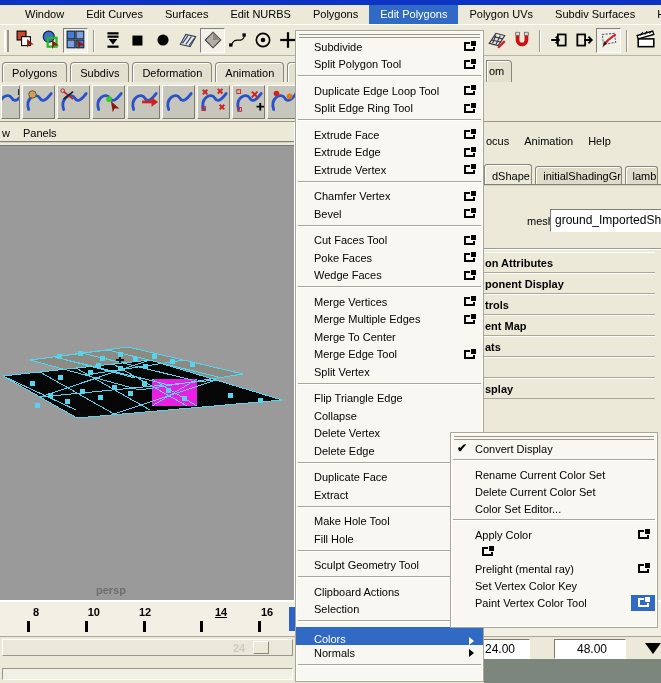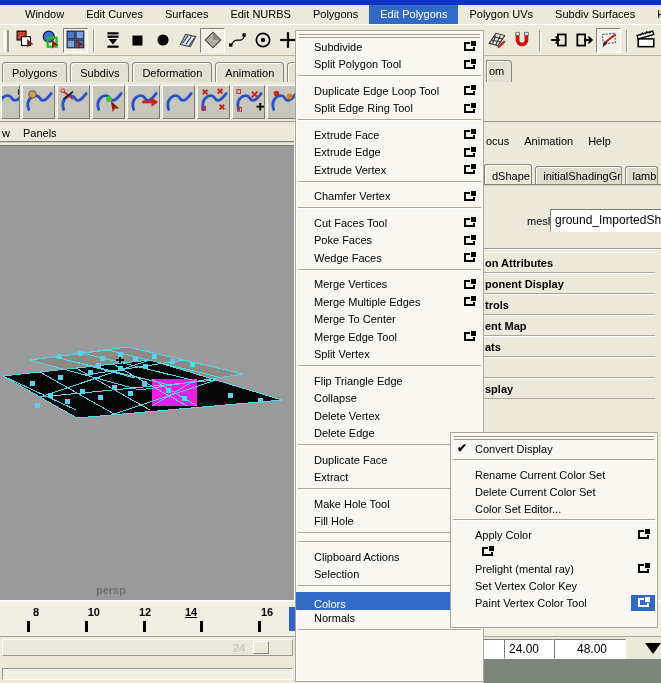--- a/index.html
+++ b/index.html
@@ -55,21 +55,21 @@
   .timeline { position:absolute; left:0; top:600px; width:661px; height:37px; background:#f2f0e4; border-top:2px solid #fff; border-bottom:1px solid #aaa799; }
   .tick-num { position:absolute; top:4px; transform:translateX(-50%); font-weight:bold; }
   .tick-mark { position:absolute; top:19px; width:3px; height:11px; background:#000; }
   .time-marker { position:absolute; left:289px; top:5px; width:9px; height:24px; background:#2f62c8; }
   .range-row { position:absolute; left:0; top:637px; width:661px; height:22px; background:var(--beige); }
   .range-bar { position:absolute; left:2px; top:2px; width:291px; height:17px; background:#eae8da; border:1px solid; border-color:#fff #9a9788 #9a9788 #fff; }
   .range-current { position:absolute; left:230px; top:2px; color:#cfccba; font-weight:bold; }
   .range-handle { position:absolute; left:250px; top:1px; width:16px; height:13px; background:var(--beige); border:1px solid; border-color:#fff #8a887c #8a887c #fff; }
   .fld { position:absolute; top:639px; height:20px; background:#fff; border:1px solid; border-color:#7d7b70 #fff #fff #7d7b70; padding:2px 0 0 4px; font-size:12px; }
   .fld.partial { left:482px; width:24px; }
-  .fld.f1 { left:504px; width:50px; }
+  .fld.f1 { left:480px; width:50px; }
   .fld.f2 { left:554px; width:72px;text-align:center; }
   .drop-tri { position:absolute; left:645px; top:643px; width:0; height:0; border-left:8px solid transparent; border-right:8px solid transparent; border-top:11px solid #000; }
   .bottom-left { position:absolute; left:0; top:659px; width:484px; height:24px; background:var(--beige); }
   .bottom-left .cmd { position:absolute; left:2px; top:9px; width:291px; height:12px; background:#f2f0e4; border:1px solid; border-color:#9a9788 #fff #fff #9a9788; }
   .bottom-right { position:absolute; left:484px; top:659px; width:177px; height:24px; background:var(--dark-strip); }
 
   
   .menu { position:absolute; background:var(--menu-bg,#f8f7f1); border:1px solid #a9a695; box-shadow:inset 0 0 0 1px #fff; overflow:hidden; z-index:50; }
   #epmenu { left:295px; top:30px; width:189px; height:652px; }
   #submenu { left:450px; top:432px; width:208px; height:196px; z-index:60; }
@@ -416,21 +416,21 @@
   </div>
 
   <div class="timeline" id="timeline">
     <div class="time-marker"></div>
   <span class="tick-num" style="left: 36px;">8</span>
       <span class="tick-mark" style="left: 27px;"></span>
       <span class="tick-num" style="left: 93.75px;">10</span>
       <span class="tick-mark" style="left: 84.75px;"></span>
       <span class="tick-num" style="left: 145px;">12</span>
       <span class="tick-mark" style="left: 142.5px;"></span>
-      <span class="tick-num" style="left: 191px; text-decoration: underline;">14</span>
+      <span class="tick-num" style="left: 221px; text-decoration: underline;">14</span>
       <span class="tick-mark" style="left: 200.25px;"></span>
       <span class="tick-num" style="left: 267px;">16</span>
       <span class="tick-mark" style="left: 258px;"></span>
     </div>
   <div class="range-row">
     <div class="range-bar">
       <span class="range-current">24</span>
       <span class="range-handle"></span>
     </div>
   </div>
@@ -489,20 +489,26 @@
           <span class="opt"></span>
         </span>
       </div>
       <div class="msep"></div>
       <div class="mitem">
         <span class="lbl">Chamfer Vertex</span>
         <span class="optcell">
           <span class="opt"></span>
         </span>
       </div>
+      <div class="mitem">
+        <span class="lbl">Bevel</span>
+        <span class="optcell">
+          <span class="opt"></span>
+        </span>
+      </div>
       <div class="msep"></div>
       <div class="mitem">
         <span class="lbl">Cut Faces Tool</span>
         <span class="optcell">
           <span class="opt"></span>
         </span>
       </div>
       <div class="mitem">
         <span class="lbl">Poke Faces</span>
         <span class="optcell">
@@ -561,20 +567,23 @@
         <span class="lbl">Extract</span>
       </div>
       <div class="msep"></div>
       <div class="mitem">
         <span class="lbl">Make Hole Tool</span>
       </div>
       <div class="mitem">
         <span class="lbl">Fill Hole</span>
       </div>
       <div class="msep"></div>
+      <div class="mitem">
+        <span class="lbl">Sculpt Geometry Tool</span>
+      </div>
       <div class="msep"></div>
       <div class="mitem">
         <span class="lbl">Clipboard Actions</span>
         <span class="subarrow"></span>
       </div>
       <div class="mitem">
         <span class="lbl">Selection</span>
         <span class="subarrow"></span>
       </div>
       <div class="msep"></div>

